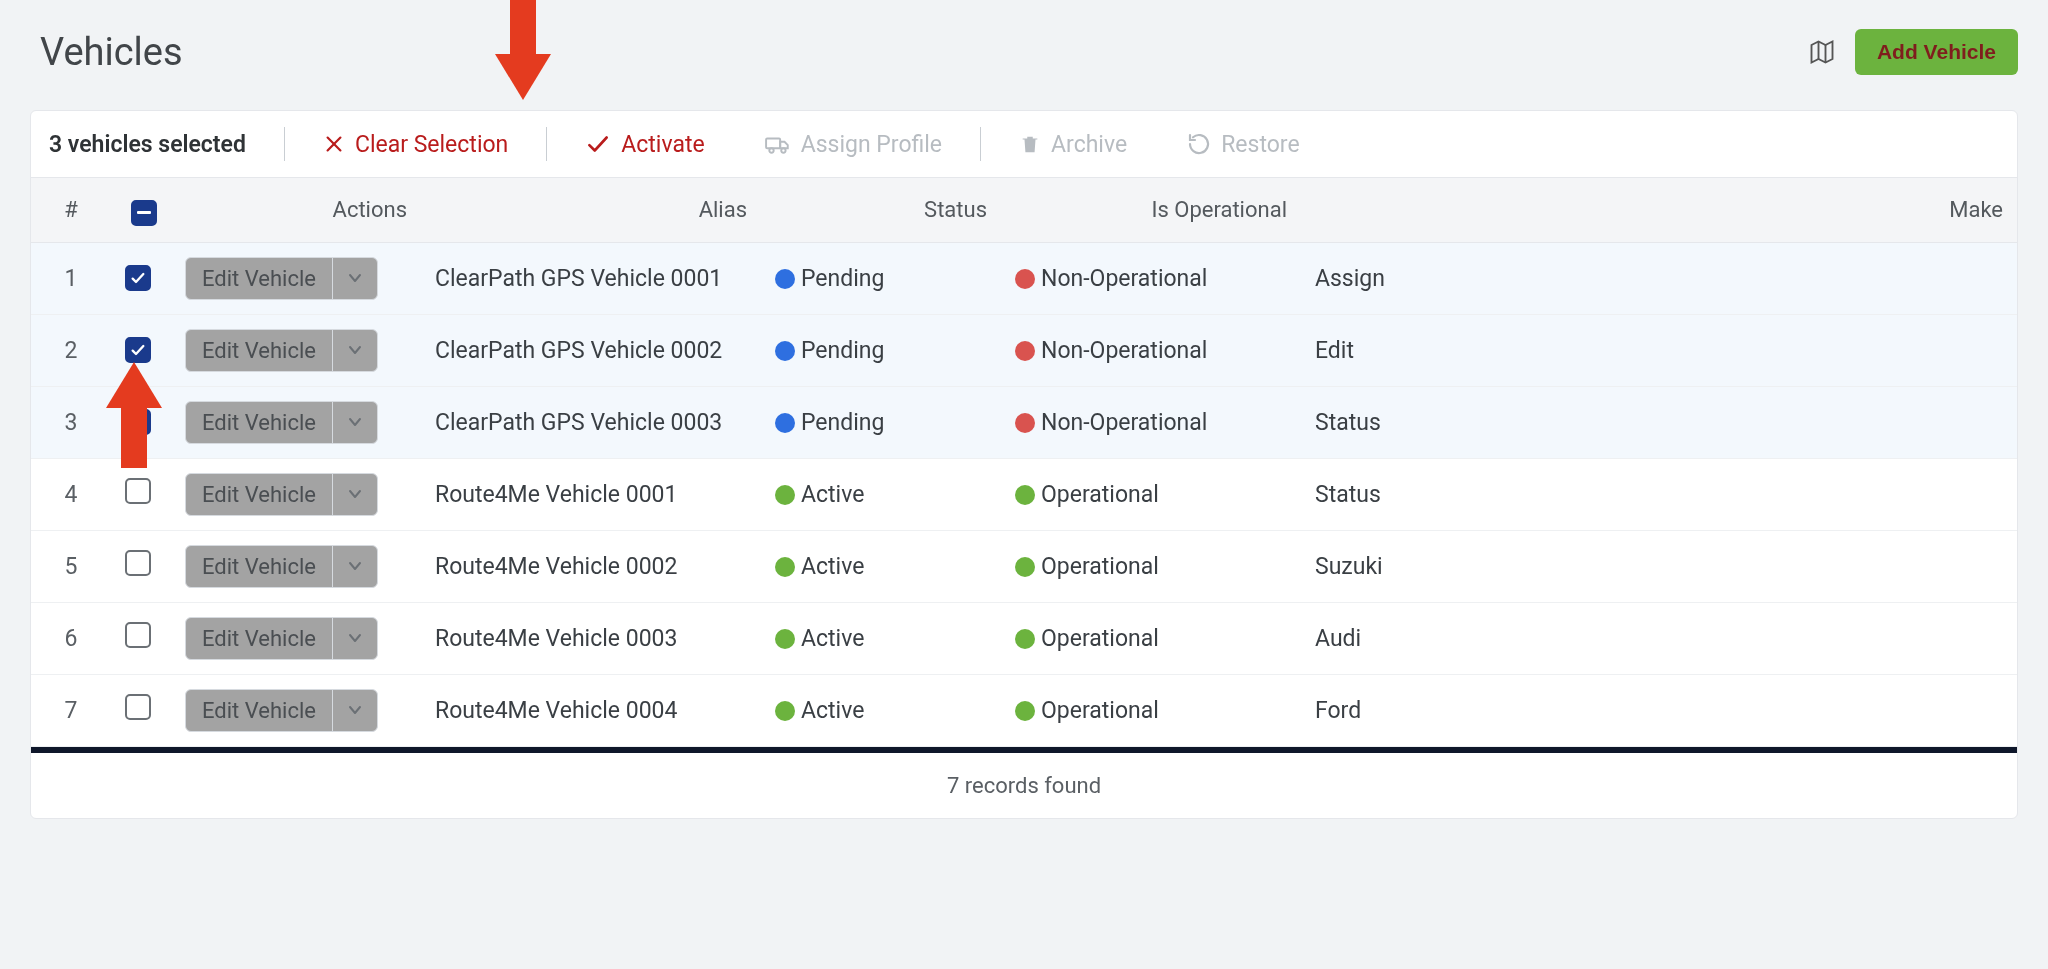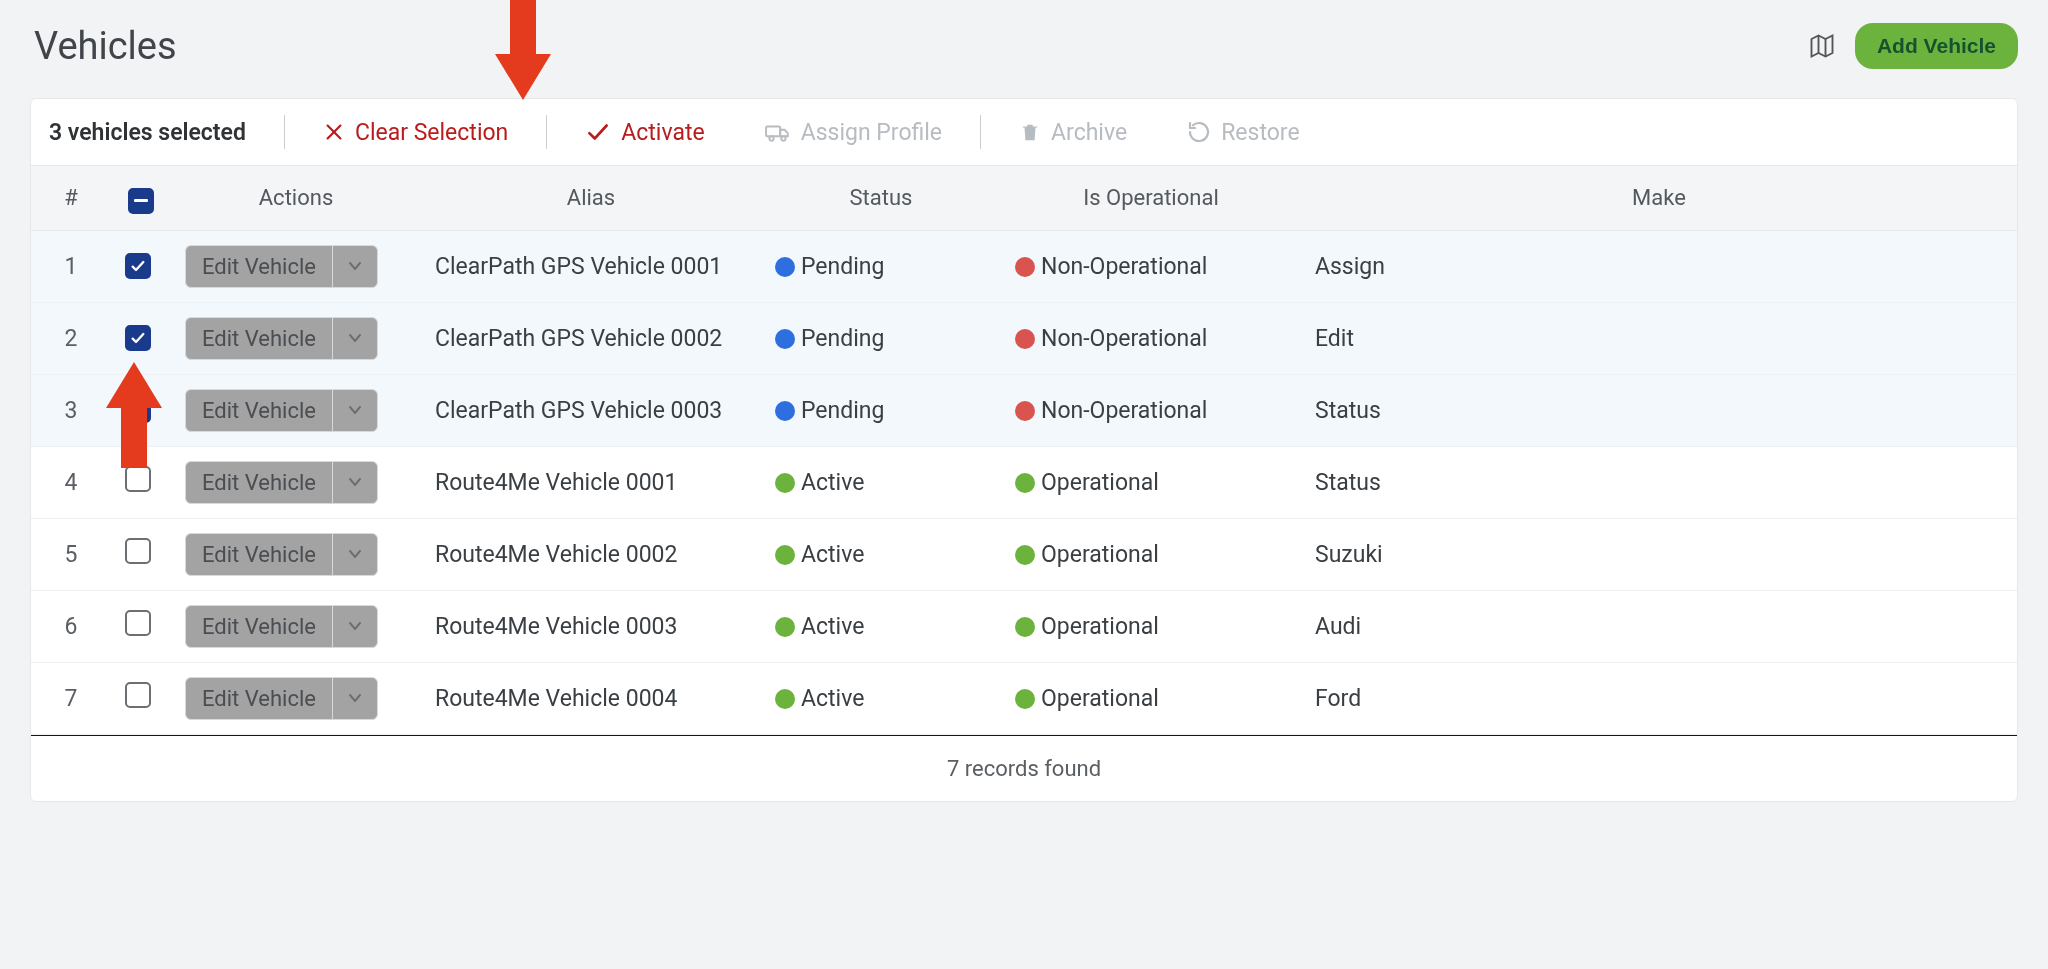--- a/index.html
+++ b/index.html
@@ -16,40 +16,40 @@
   .header-row {
     display: flex;
     align-items: center;
     justify-content: space-between;
     margin-bottom: 26px;
   }
   .page-title {
     font-size: 38px;
     font-weight: 400;
     color: #414549;
-    margin: 4px;
+    margin: 10px;
   }
   .header-actions {
     display: flex;
     align-items: center;
     gap: 18px;
   }
   .map-icon {
     width: 30px;
     height: 30px;
     color: #555;
     display: flex;
     align-items: center;
     justify-content: center;
   }
   .add-btn {
     background: #6cb33e;
-    color: #14532d;
+    color: #7f1d1d;
     border: none;
-    border-radius: 18px;
+    border-radius: 6px;
     padding: 11px 22px;
     font-size: 21px;
     font-weight: 600;
     cursor: pointer;
   }
   .panel {
     background: #fff;
     border: 1px solid #e5e7eb;
     border-radius: 6px;
     overflow: hidden;
@@ -90,21 +90,21 @@
     align-items: center;
   }
   table {
     width: 100%;
     border-collapse: collapse;
   }
   thead tr {
     background: #f4f5f7;
   }
   th {
-    text-align: center;
+    text-align: right;
     font-weight: 400;
     font-size: 22px;
     color: #54595e;
     padding: 16px 14px;
     border-bottom: 1px solid #e5e7eb;
   }
   th.col-num { width: 80px; text-align: center; }
   th.col-check { width: 60px; }
   th.col-actions { width: 250px; }
   th.col-alias { width: 340px; }
@@ -184,21 +184,21 @@
     margin-right: 6px;
   }
   .dot-blue { background: #2e6fe0; }
   .dot-green { background: #6cb33e; }
   .dot-red { background: #d9534f; }
   .footer {
     text-align: center;
     padding: 20px;
     font-size: 22px;
     color: #5a5f64;
-    border-top: 1px solid #0f172a;
+    border-top: 6px solid #0f172a;
   }
   .arrow-overlay {
     position: absolute;
     pointer-events: none;
   }
 </style>
 </head>
 <body>
 
 <div class="page" style="position:relative;">

